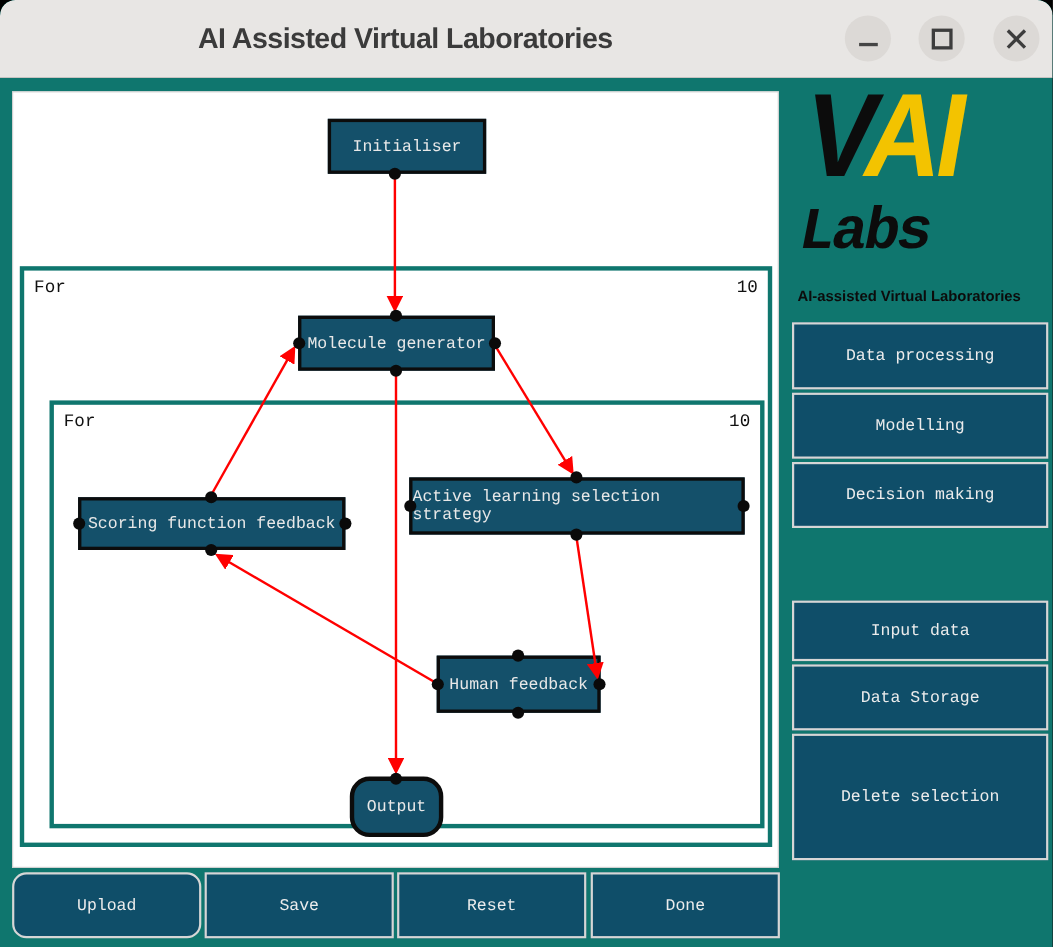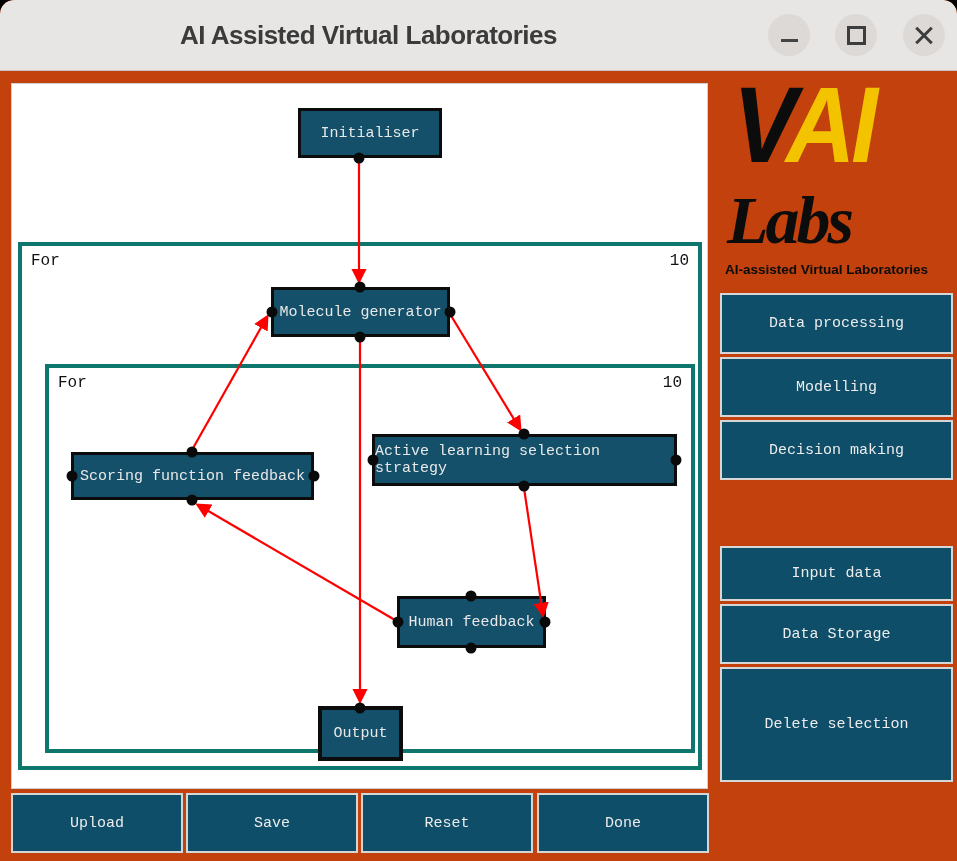--- a/index.html
+++ b/index.html
@@ -1,17 +1,17 @@
 <!DOCTYPE html>
 <html><head>
 <meta charset="utf-8">
 <style>
   html,body{margin:0;padding:0;background:#000;}
   body{width:957px;height:861px;position:relative;font-family:"Liberation Mono",monospace;}
-  .window{position:absolute;left:0;top:0;width:957px;height:861px;background:#c2410c;
+  .window{position:absolute;left:0;top:0;width:957px;height:861px;background:#0f766e;
           border-radius:14px 14px 0 0;overflow:hidden;}
   
   .titlebar{position:absolute;left:0;top:0;width:957px;height:70px;background:#e8e6e4;
             border-bottom:1px solid #c6c3c1;border-radius:14px 14px 0 0;}
   .title{position:absolute;left:0;right:220px;top:0;height:70px;display:flex;align-items:center;justify-content:center;
          font-family:"Liberation Sans",sans-serif;font-weight:bold;font-size:26px;color:#3b3b3b;letter-spacing:-0.5px;}
   .winbtn{position:absolute;top:14px;width:42px;height:42px;border-radius:50%;background:#dcd9d6;
           display:flex;align-items:center;justify-content:center;cursor:pointer;}
   .winbtn.min{right:147px;} .winbtn.max{right:80px;} .winbtn.close{right:12px;}
   .ico-min{width:17px;height:3px;background:#454545;margin-top:10px;}
@@ -20,29 +20,29 @@
   .ico-close::before,.ico-close::after{content:"";position:absolute;left:-1px;top:8.5px;width:22px;height:3px;background:#3d3d3d;}
   .ico-close::before{transform:rotate(45deg);} .ico-close::after{transform:rotate(-45deg);}
   
   .canvas{position:absolute;left:11px;top:83px;width:697px;height:706px;background:#ffffff;
           border:1px solid #cfcfcf;box-sizing:border-box;}
   .loopbox{position:absolute;border:4px solid #0f766e;box-sizing:border-box;z-index:1;background:transparent;}
   .loop-label{position:absolute;top:6px;left:9px;font-size:16px;color:#111;}
   .loop-count{position:absolute;top:6px;right:9px;font-size:16px;color:#111;}
   .node{position:absolute;background:#14506a;border:3px solid #0c0c0c;box-sizing:border-box;z-index:2;
         display:flex;align-items:center;justify-content:center;color:#e8e8e8;font-size:15px;cursor:move;}
-  .node.thick{border-width:4px;}
+  .node.thick{border-width:4px;border-radius:18px;}
   .overlay{position:absolute;left:0;top:0;width:697px;height:706px;z-index:3;pointer-events:none;}
   
   .logo{position:absolute;left:719px;top:77px;width:233px;height:208px;overflow:hidden;}
   .logo-vai{position:absolute;left:14px;top:-14px;font-family:"Liberation Sans",sans-serif;font-weight:900;
             font-style:italic;font-size:96px;letter-spacing:-4px;transform:scaleY(1.12);transform-origin:top left;color:#0c0c0c;}
   .logo-vai .ai{color:#f3c300;}
-  .logo-labs{position:absolute;left:8px;top:104px;font-family:Liberation Serif, serif;font-weight:900;
-             font-style:italic;font-size:68px;letter-spacing:-3px;color:#0c0c0c;}
+  .logo-labs{position:absolute;left:8px;top:104px;font-family:Liberation Mono, monospace;font-weight:900;
+             font-style:italic;font-size:54px;letter-spacing:-3px;color:#0c0c0c;}
   .logo-tag{position:absolute;left:6px;top:185px;font-family:"Liberation Sans",sans-serif;font-weight:bold;
             font-size:13.5px;color:#0c0c0c;white-space:nowrap;}
   .sbtn{position:absolute;left:720px;width:233px;background:#0f4e69;border:2px solid #d6d6d6;box-sizing:border-box;
         display:flex;align-items:center;justify-content:center;color:#ececec;font-size:15px;cursor:pointer;}
   
   .fbtn{position:absolute;top:793px;width:172px;height:60px;background:#0f4e69;border:2px solid #d6d6d6;
         box-sizing:border-box;display:flex;align-items:center;justify-content:center;color:#ececec;font-size:15px;cursor:pointer;}
 </style>
 </head>
 <body>
@@ -148,21 +148,21 @@
   <div class="sbtn" style="top:546px;height:55px;">
     <span>Input data</span>
   </div>
   <div class="sbtn" style="top:604px;height:60px;">
     <span>Data Storage</span>
   </div>
   <div class="sbtn" style="top:667px;height:115px;">
     <span>Delete selection</span>
   </div>
 
-  <div class="fbtn" style="left:11px;">
+  <div class="fbtn" style="left:11px;border-radius:13px;">
     <span>Upload</span>
   </div>
   <div class="fbtn" style="left:186px;">
     <span>Save</span>
   </div>
   <div class="fbtn" style="left:361px;">
     <span>Reset</span>
   </div>
   <div class="fbtn" style="left:537px;">
     <span>Done</span>

